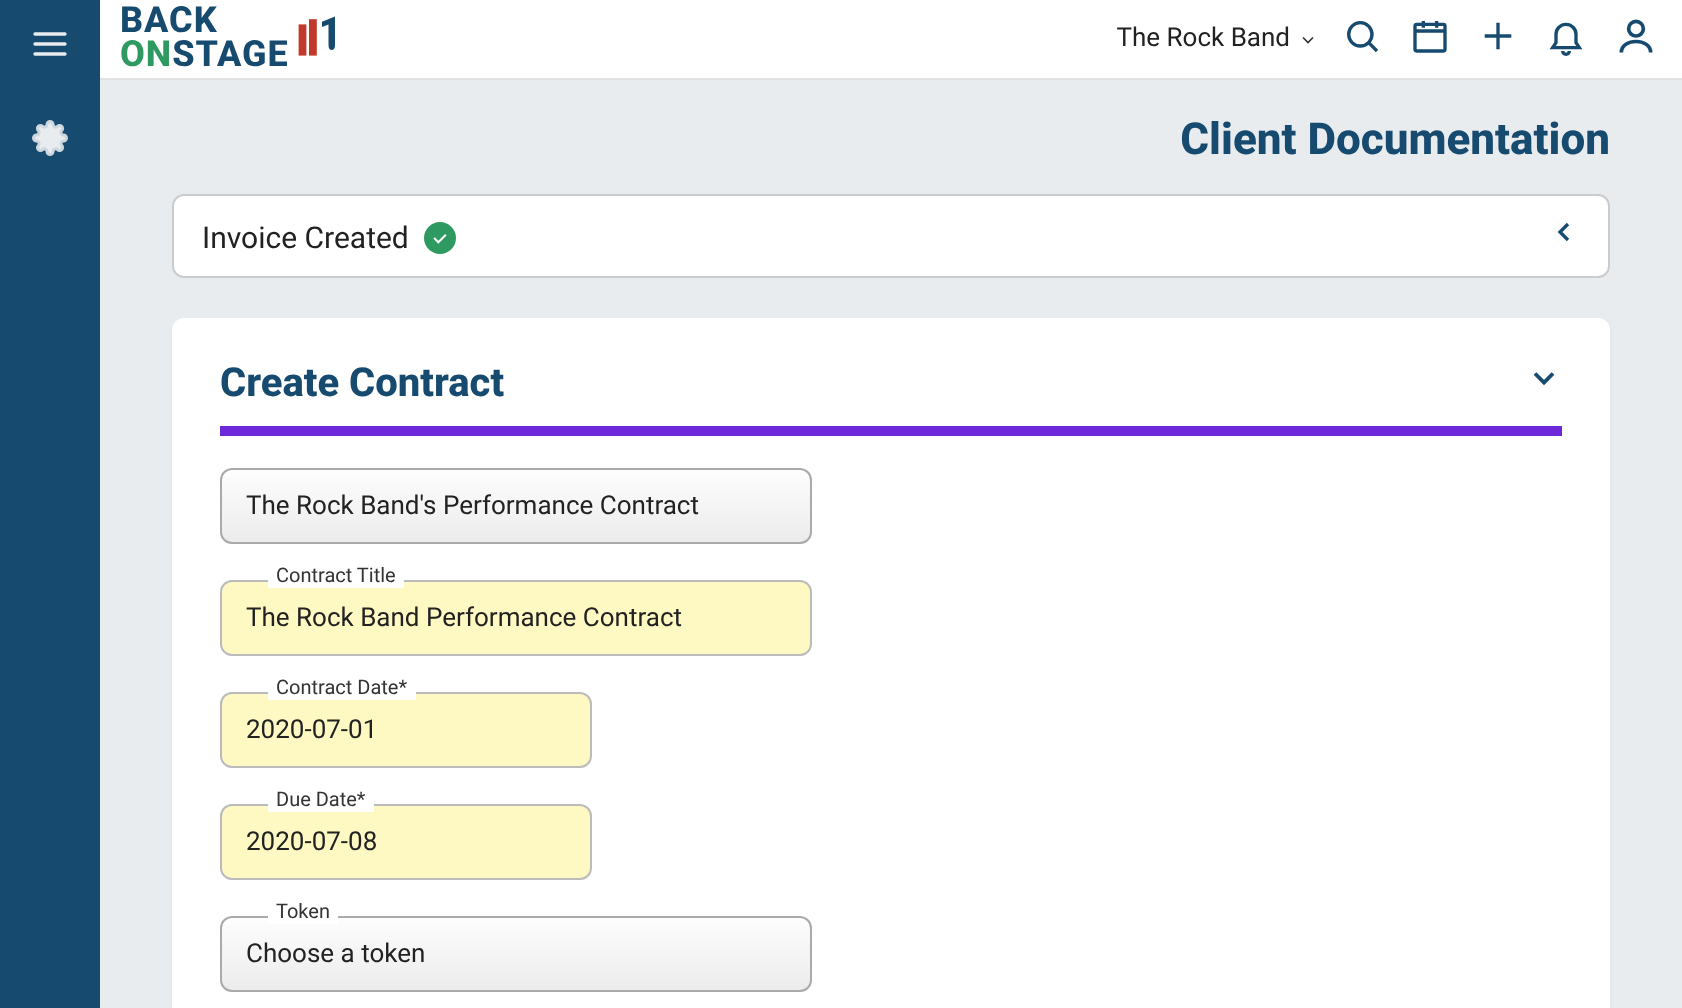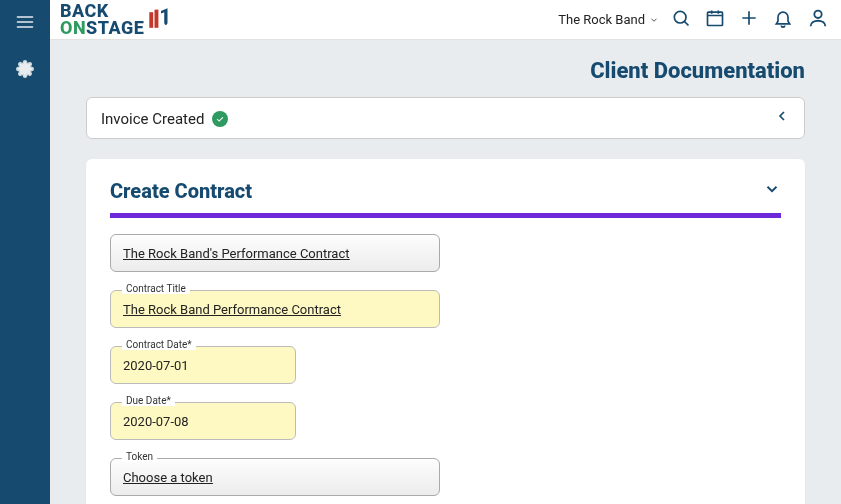--- a/index.html
+++ b/index.html
@@ -106,21 +106,21 @@
   font-weight: 800;
 }
 .helper-text {
   font-size: 12px;
   color: #333;
   margin-bottom: 12px;
 }
 .field-group { position: relative; margin-bottom: 18px; }
 .field-label {
   position: absolute;
-  top: -7px; left: 12px;
+  top: -7px; left: 24px;
   background: #fff;
   padding: 0 4px;
   font-size: 10px;
   color: #333;
 }
 .text-input, .select-input {
   height: 38px;
   border: 1px solid #bbb;
   border-radius: 6px;
   padding: 6px 12px;
@@ -128,21 +128,21 @@
   color: #222;
   display: flex;
   align-items: center;
   background: #fef9c3;
 }
 .select-input {
   background: linear-gradient(#fdfdfd, #ececec);
   border: 1px solid #aaa;
   cursor: pointer;
 }
-.w-330 { width: 330px; text-decoration: underline; }
+.w-330 { width: 296px; }
 .w-215 { width: 186px; }
 .chevron svg { stroke: #164a6f; fill: none; stroke-width: 2.5; }
 </style>
 </head>
 <body>
 
 <div class="sidebar">
   <div>
     <svg width="20" height="20" viewBox="0 0 24 24">
         <path d="M3 6h18M3 12h18M3 18h18" stroke="#e8ecef" stroke-width="2" stroke-linecap="round"></path>

